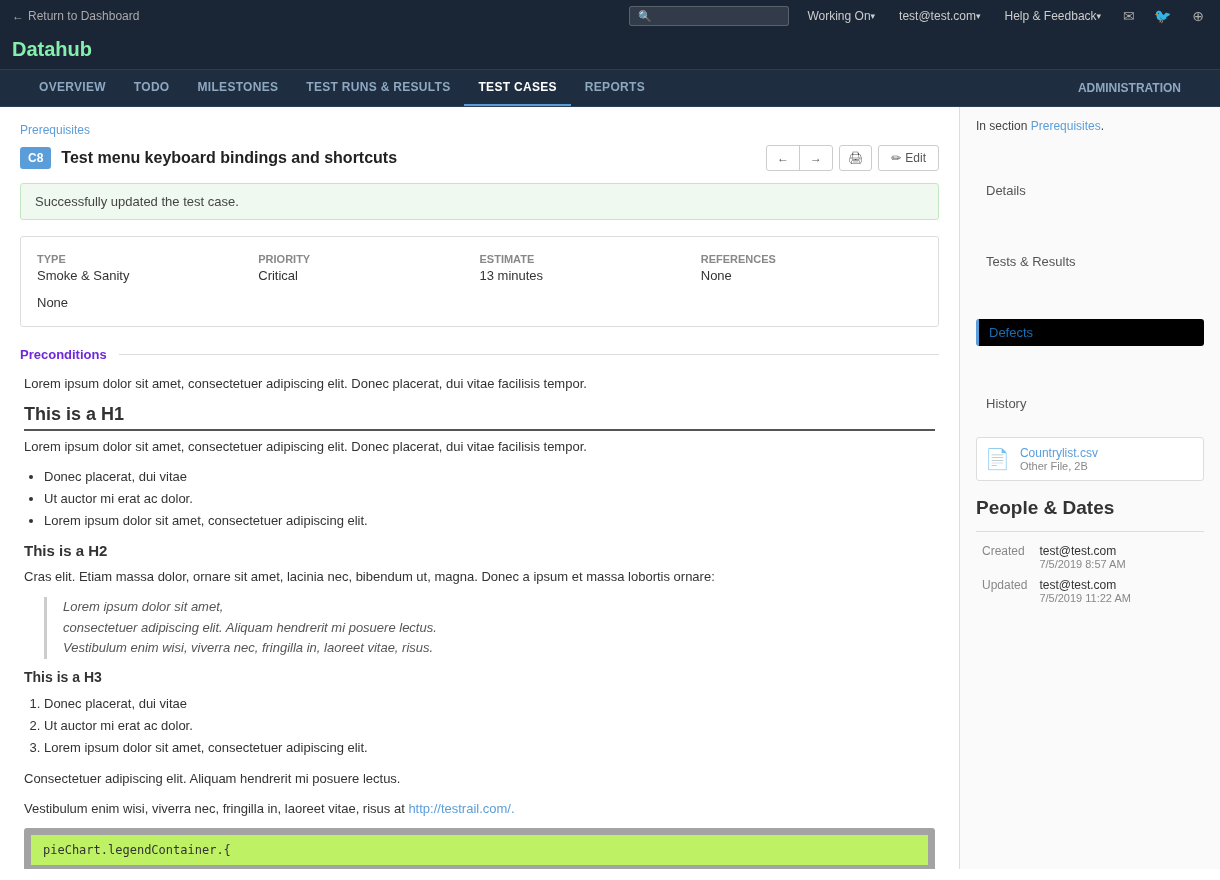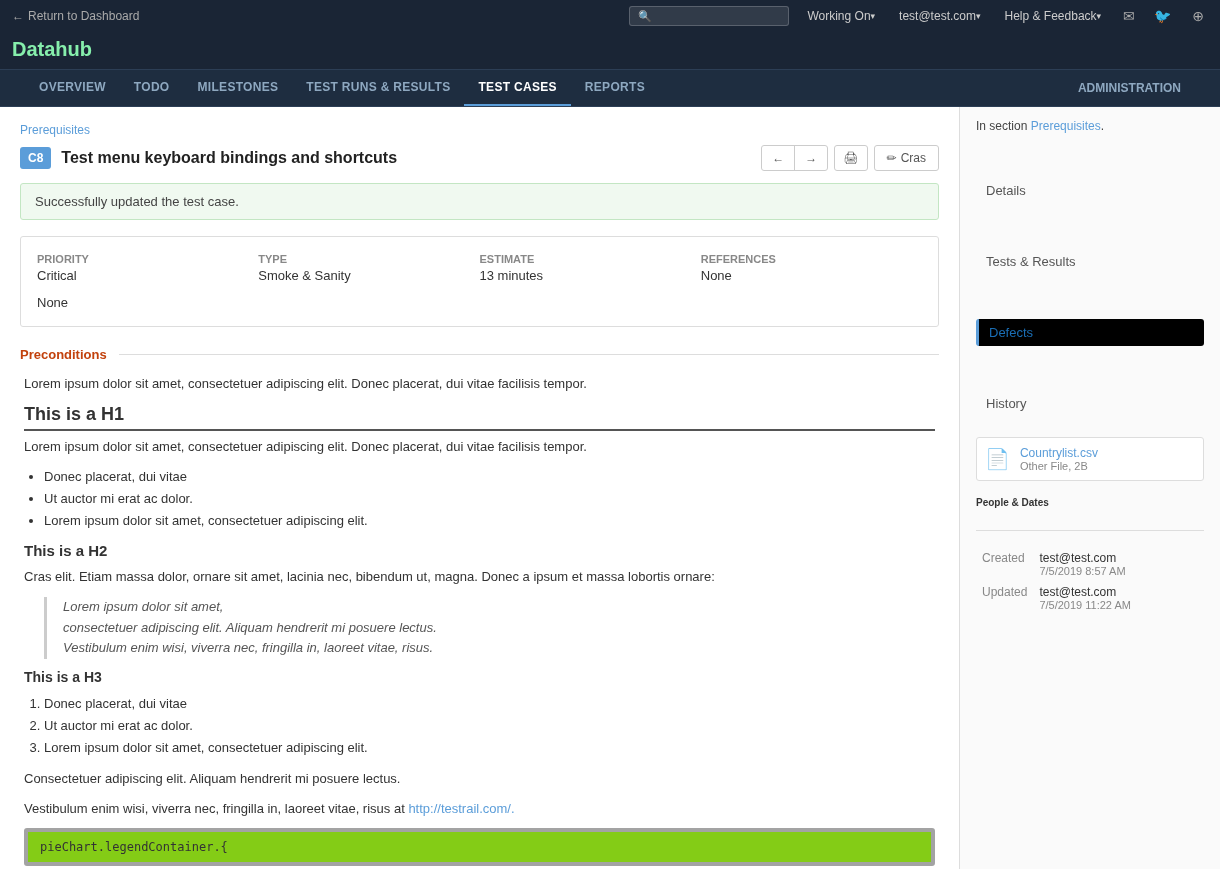--- a/index.html
+++ b/index.html
@@ -204,21 +204,21 @@
     
     .section-header {
       display: flex;
       align-items: center;
       margin-bottom: 12px;
       margin-top: 4px;
     }
     .section-label {
       font-size: 13px;
       font-weight: 600;
-      color: #c2410c;
+      color: #6d28d9;
       padding-right: 12px;
       white-space: nowrap;
     }
     .section-line {
       flex: 1;
       height: 1px;
       background: #ddd;
     }
 
     
@@ -233,22 +233,22 @@
       border-left: 3px solid #ccc;
       padding-left: 16px;
       margin-left: 20px;
       margin-bottom: 10px;
       font-style: italic;
       color: #555;
       line-height: 1.6;
     }
     .precond-content a { color: #5b9dd9; text-decoration: none; }
     .code-block {
-      background: #84cc16;
-      border: 4px solid #a3a3a3;
+      background: #bef264;
+      border: 7px solid #a3a3a3;
       border-radius: 3px;
       padding: 8px 12px;
       font-family: monospace;
       font-size: 12px;
       margin-bottom: 10px;
     }
 
     
     .sidebar {
       width: 260px;
@@ -286,25 +286,25 @@
       margin-bottom: 16px;
       background: #fff;
       cursor: pointer;
     }
     .file-icon { font-size: 20px; color: #888; }
     .file-info .file-name { font-size: 12px; color: #5b9dd9; }
     .file-info .file-meta { font-size: 11px; color: #888; }
 
     
     .people-dates-title {
-      font-size: 10px;
+      font-size: 19px;
       font-weight: 600;
       color: #333;
-      margin-bottom: 16px;
-      padding-bottom: 22px;
+      margin-bottom: 8px;
+      padding-bottom: 12px;
       border-bottom: 1px solid #ddd;
     }
     .people-table { width: 100%; border-collapse: collapse; }
     .people-table td {
       padding: 4px 6px;
       vertical-align: top;
       font-size: 12px;
     }
     .people-table .label-cell { color: #888; width: 55px; }
     .people-table .value-cell { color: #333; }
@@ -364,36 +364,36 @@
       <span class="case-badge">C8</span>
       <span class="case-title">Test menu keyboard bindings and shortcuts</span>
       <div class="case-actions">
         <div class="nav-arrows">
           <div class="nav-arrow">←</div>
           <div class="nav-arrow">→</div>
         </div>
         <div class="print-btn">🖨</div>
         <div class="edit-btn">
           <span>✏</span>
-          <span>Cras</span>
+          <span>Edit</span>
         </div>
       </div>
     </div>
 
     <div class="success-msg">Successfully updated the test case.</div>
 
     <div class="details-table">
       <div class="details-row">
         <div class="detail-cell">
+          <div class="detail-label">Type</div>
+          <div class="detail-value">Smoke &amp; Sanity</div>
+        </div>
+        <div class="detail-cell">
           <div class="detail-label">Priority</div>
           <div class="detail-value">Critical</div>
-        </div>
-        <div class="detail-cell">
-          <div class="detail-label">Type</div>
-          <div class="detail-value">Smoke &amp; Sanity</div>
         </div>
         <div class="detail-cell">
           <div class="detail-label">Estimate</div>
           <div class="detail-value">13 minutes</div>
         </div>
         <div class="detail-cell">
           <div class="detail-label">References</div>
           <div class="detail-value">None</div>
         </div>
       </div>

